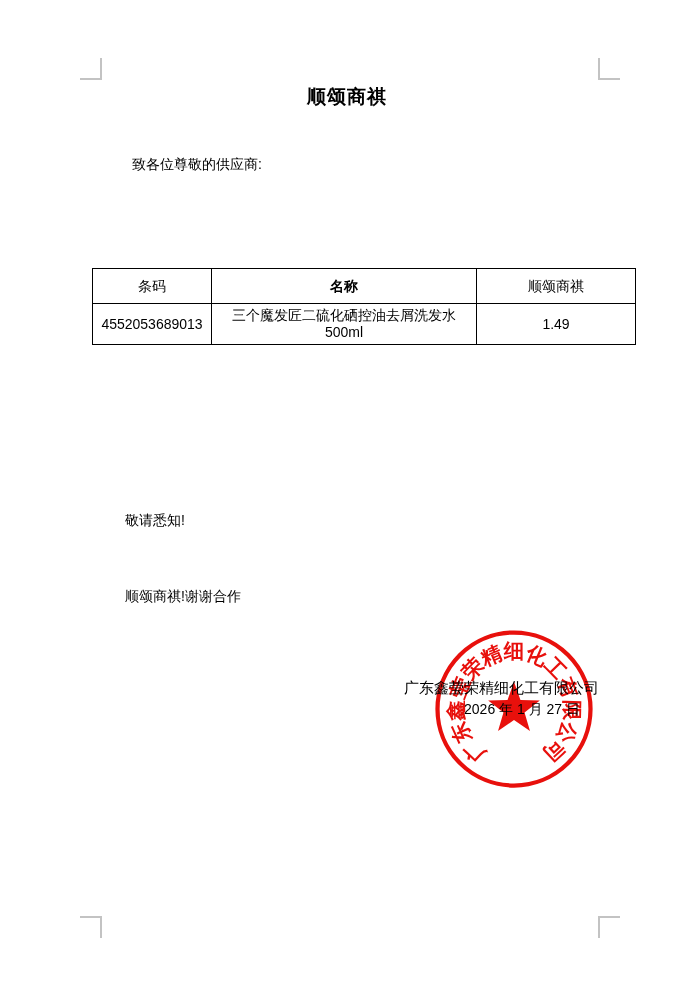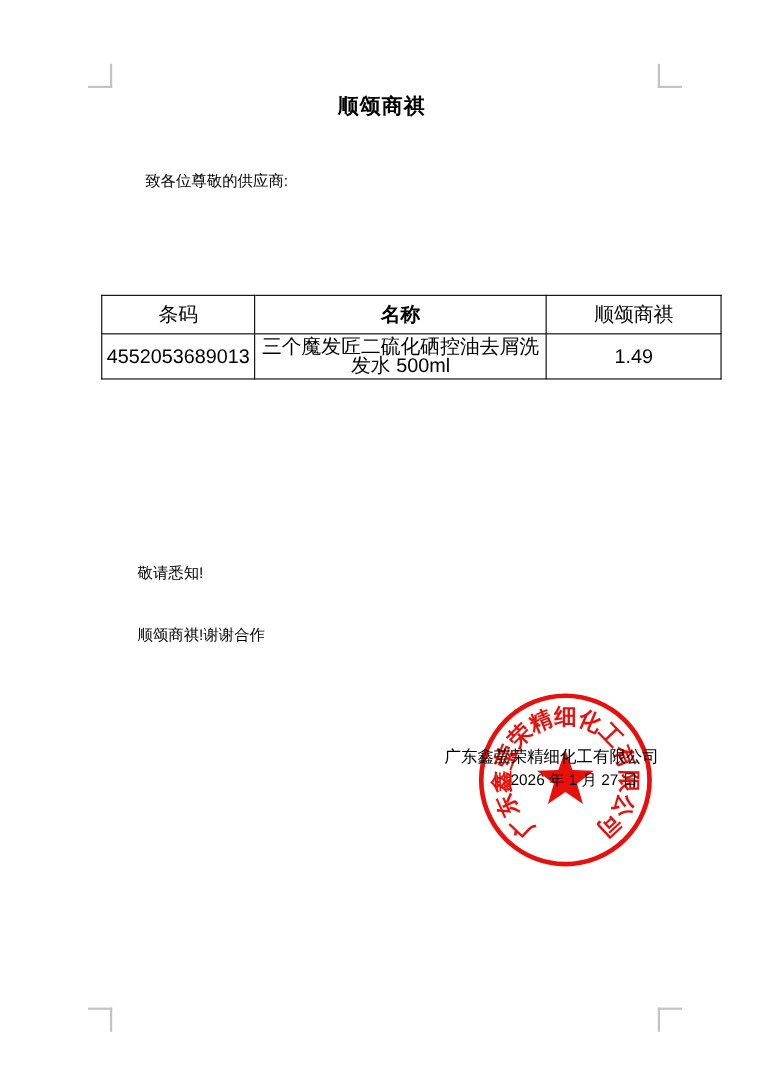--- a/index.html
+++ b/index.html
@@ -48,38 +48,38 @@
     font-size: 14px;
     line-height: 22px;
     text-indent: 29px;
     text-align: justify;
   }
   table.shortage {
     position: absolute;
     top: 268px;
     left: 92px;
     border-collapse: collapse;
-    font-size: 18px;
+    font-size: 14px;
     table-layout: fixed;
   }
   table.shortage td {
     border: 1px solid #000000;
     text-align: center;
     vertical-align: middle;
     padding: 0 4px;
     line-height: 17px;
   }
   table.shortage tr.hdr td { height: 34px; }
   table.shortage tr.row td { height: 40px; }
   .col-barcode { width: 110px; }
   .col-name    { width: 256px; font-weight: bold; }
   .col-time    { width: 150px; }
 
   .closing-note    { position: absolute; top: 512px; left: 125px; font-size: 14px; }
-  .closing-regards { position: absolute; top: 569px; left: 125px; font-size: 14px; }
+  .closing-regards { position: absolute; top: 588px; left: 125px; font-size: 14px; }
 
   .sig-company {
     position: absolute;
     top: 679px;
     right: 95px;
     font-size: 15px;
     white-space: nowrap;
     z-index: 2;
   }
   .sig-date {

